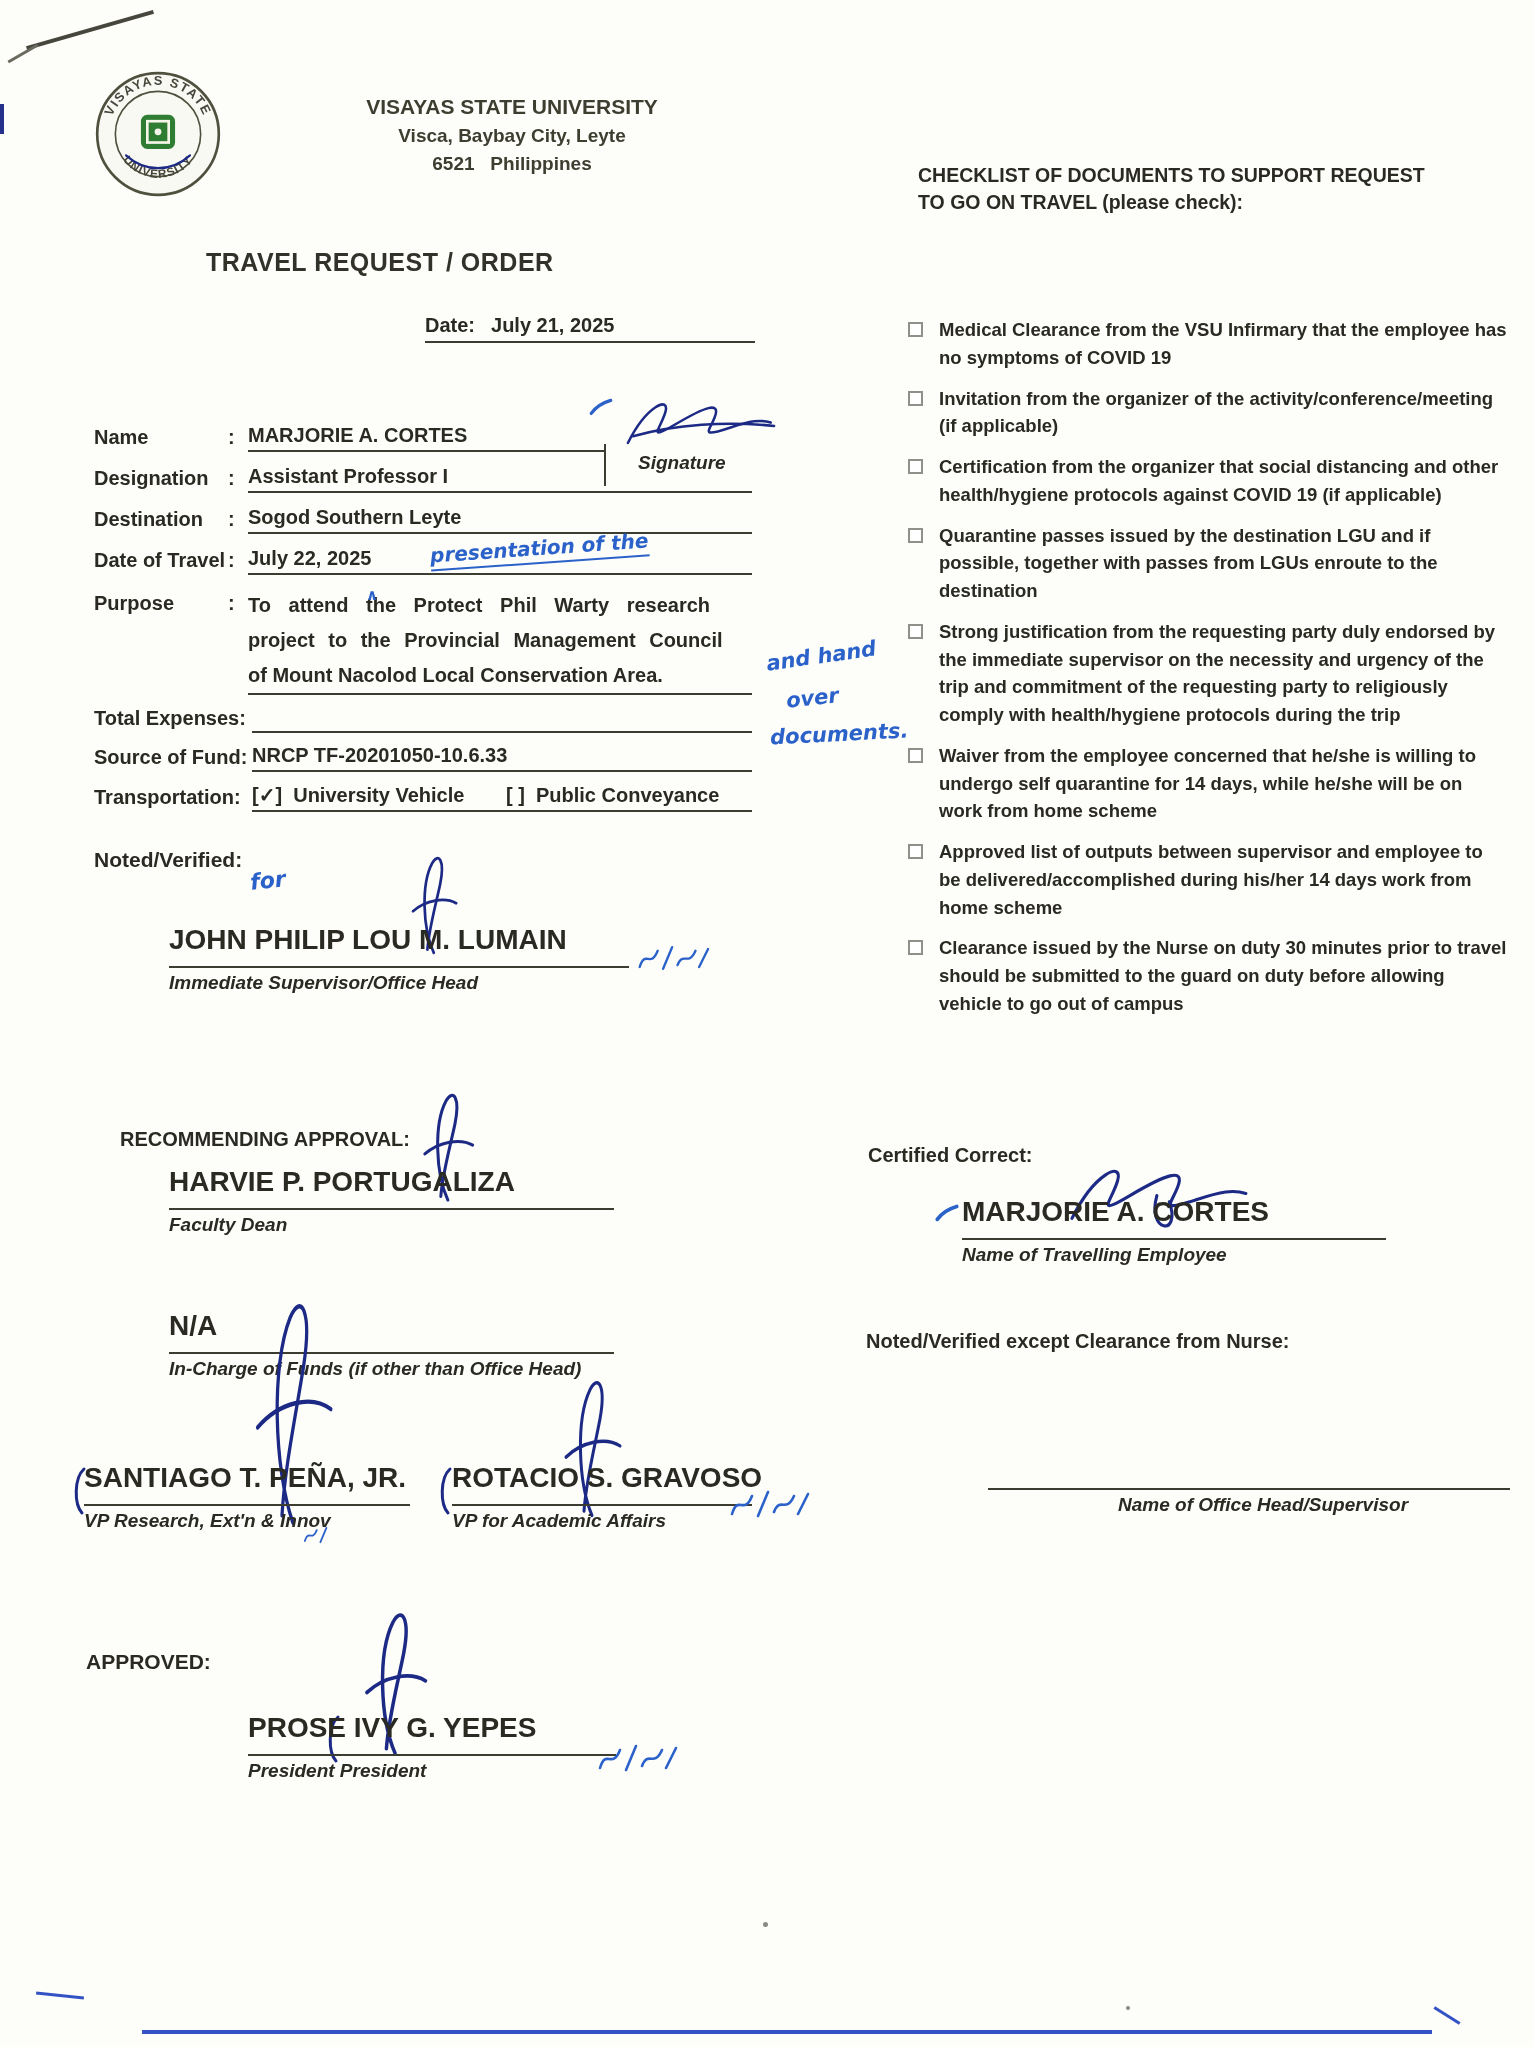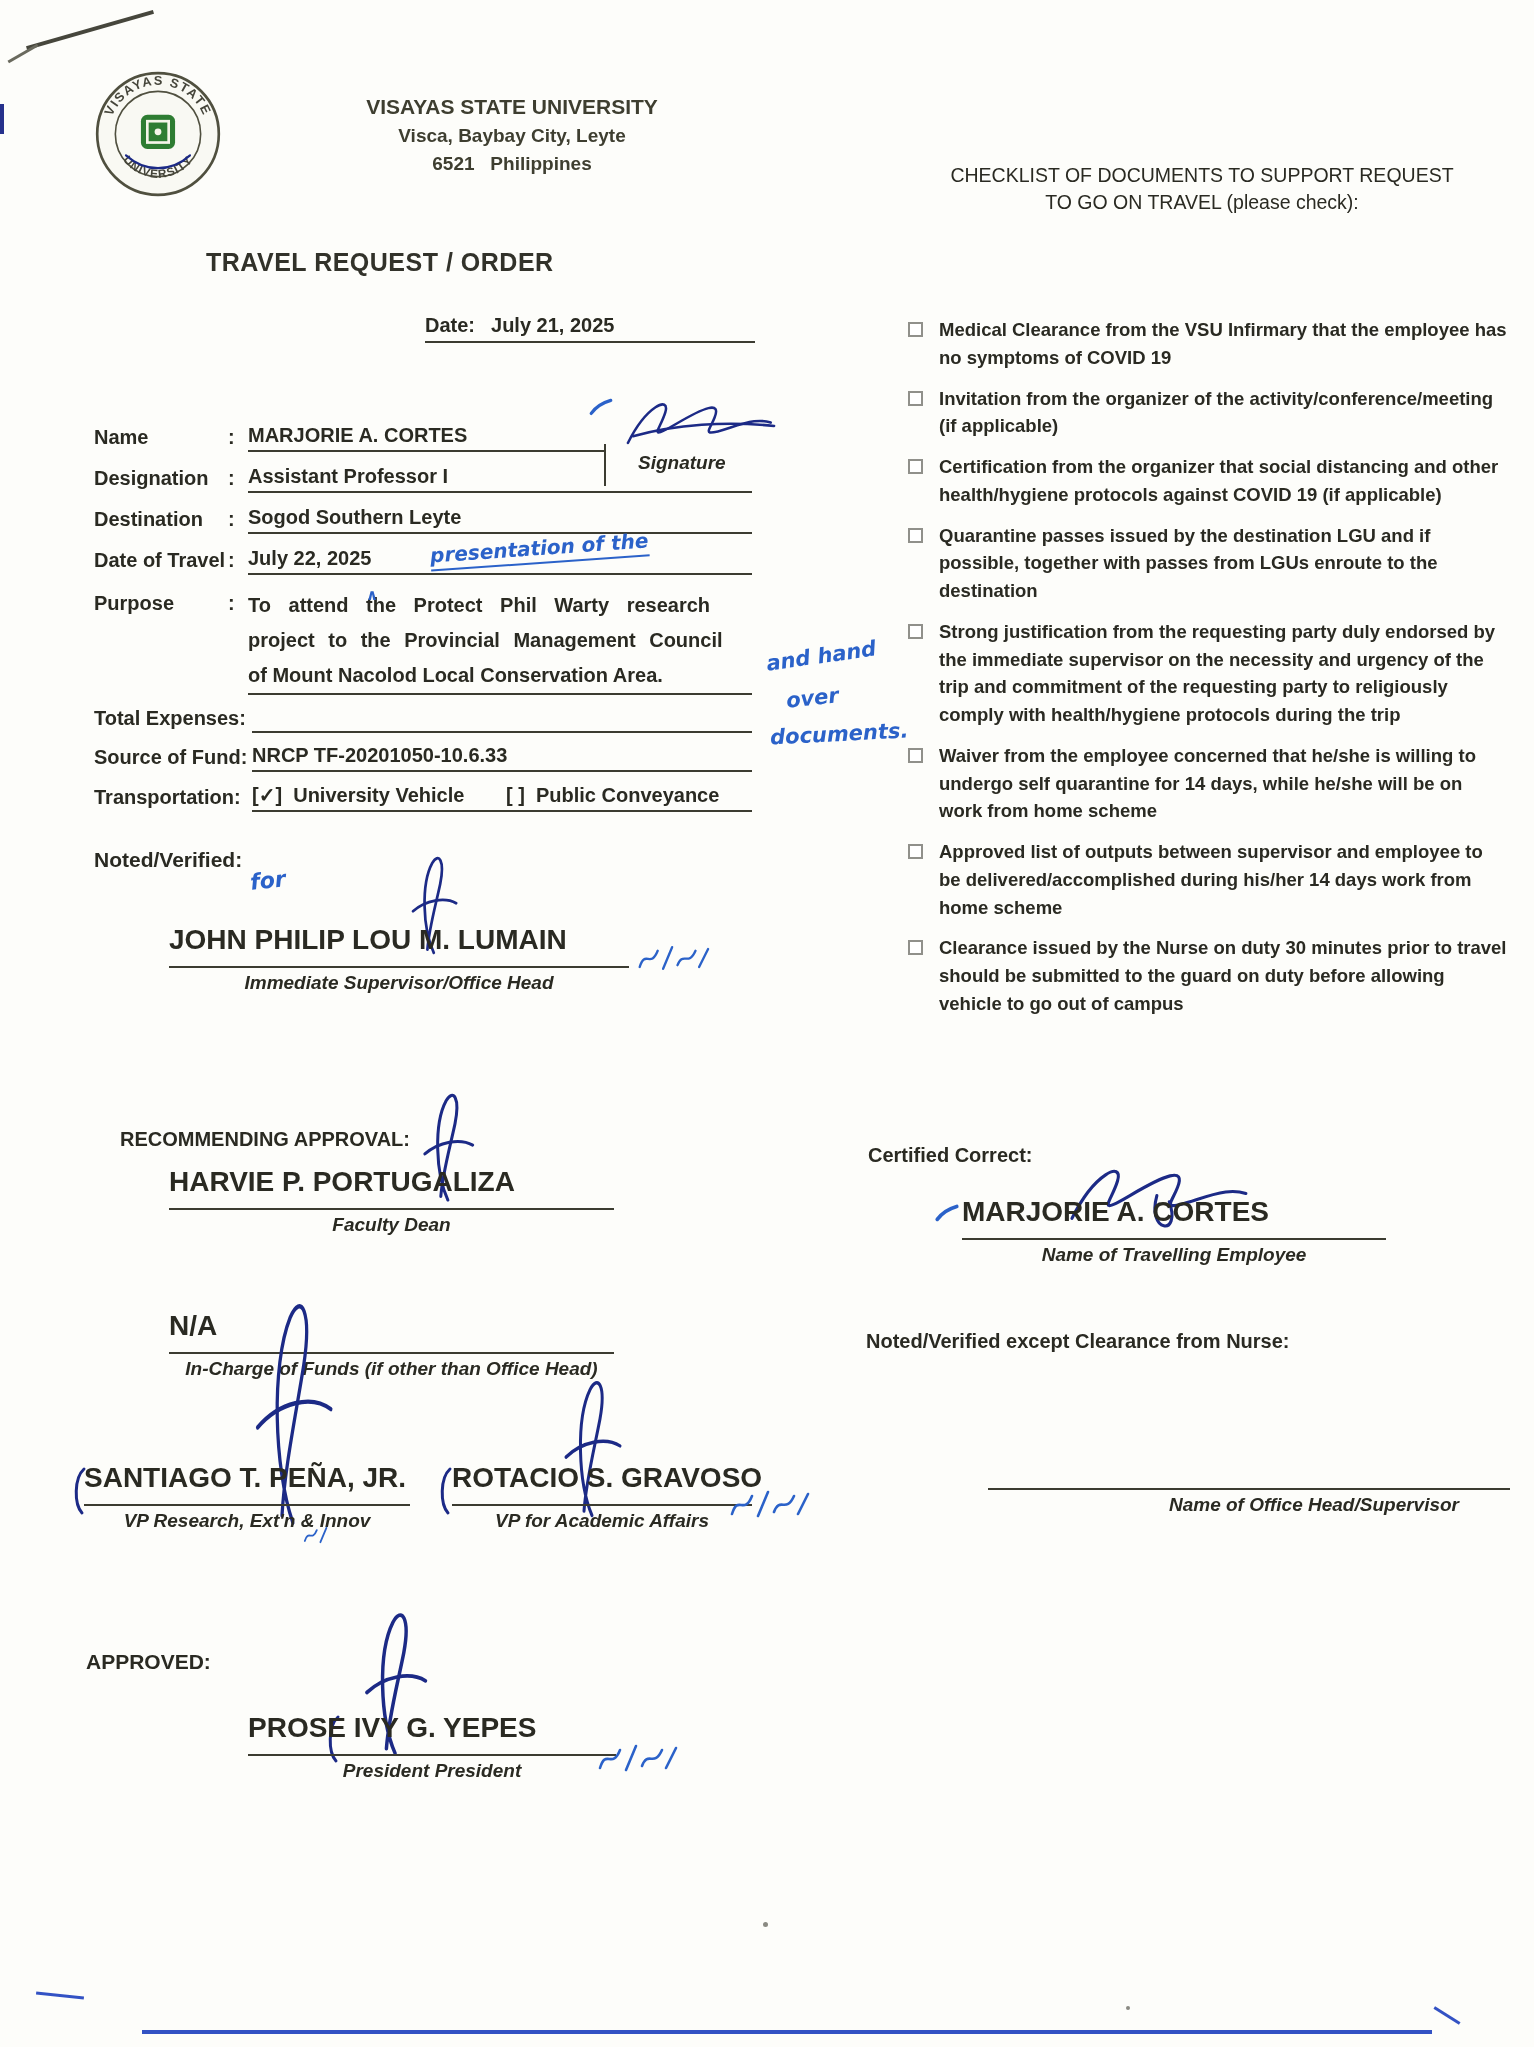--- a/index.html
+++ b/index.html
@@ -22,29 +22,29 @@
   
   .frow{display:flex;align-items:flex-end;margin-bottom:13px;font-size:20px;font-weight:700}
   .lbl{width:134px;flex:none;padding-bottom:3px}
   .lbl2{width:158px;flex:none;padding-bottom:3px}
   .cln{width:20px;flex:none;padding-bottom:3px}
   .val{flex:1;padding-bottom:3px}
   .pline{line-height:35px}
   .opt{white-space:pre}
 
   
-  .cl-title{font-size:19.5px;font-weight:400;text-align:center;line-height:1.4}
+  .cl-title{font-size:19.5px;font-weight:700;line-height:1.4}
   .cl-items{list-style:none}
   .cl-item{display:flex;gap:16px;margin-bottom:13px}
   .cl-box{flex:none;width:15px;height:15px;border:2px solid #90908a;background:#fff;margin-top:6px}
   .cl-text{font-size:18.5px;font-weight:700;line-height:1.5}
 
   
   .sig-name{font-size:28px;font-weight:700;text-align:left;padding-bottom:10px;border-bottom:2px solid #3c3c31;white-space:nowrap}
-  .sig-title{font-size:19px;font-weight:700;font-style:italic;text-align:center;padding-top:4px;white-space:nowrap}
+  .sig-title{font-size:19px;font-weight:700;font-style:italic;text-align:left;padding-top:4px;white-space:nowrap}
   .sec-label{font-size:21px;font-weight:700}
 
   
   .sig path{fill:none;stroke:#1c2a86;stroke-linecap:round;stroke-linejoin:round}
   .scr path{fill:none;stroke:#2b62c9;stroke-linecap:round;stroke-linejoin:round}
   .hw{position:absolute;color:#2b62c9;font-style:italic;font-weight:700;white-space:nowrap;
       font-family:"DejaVu Sans",sans-serif}
 
   
   .staple{position:absolute;background:#46463c}

